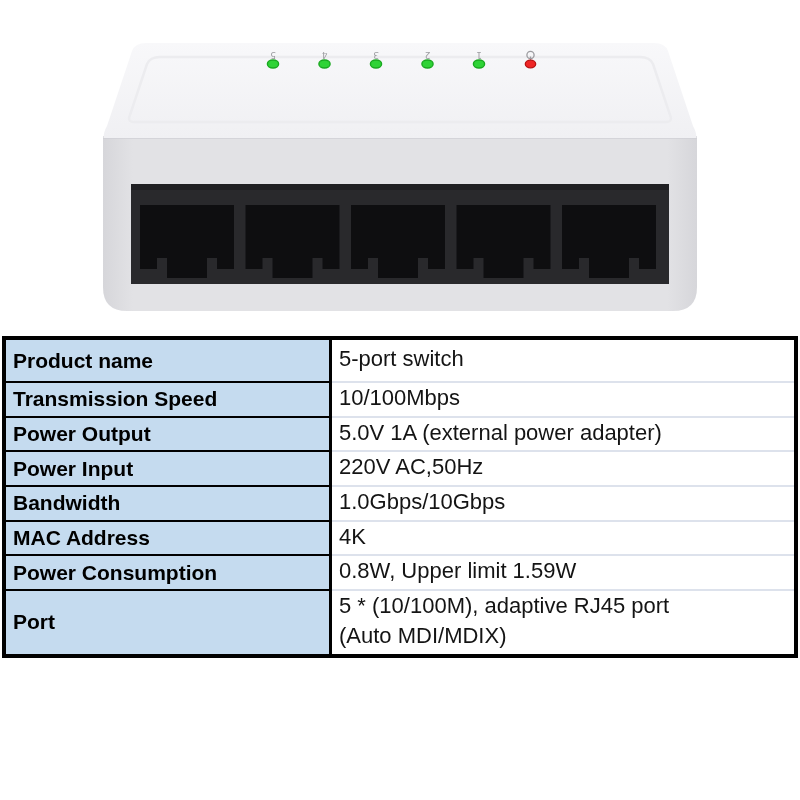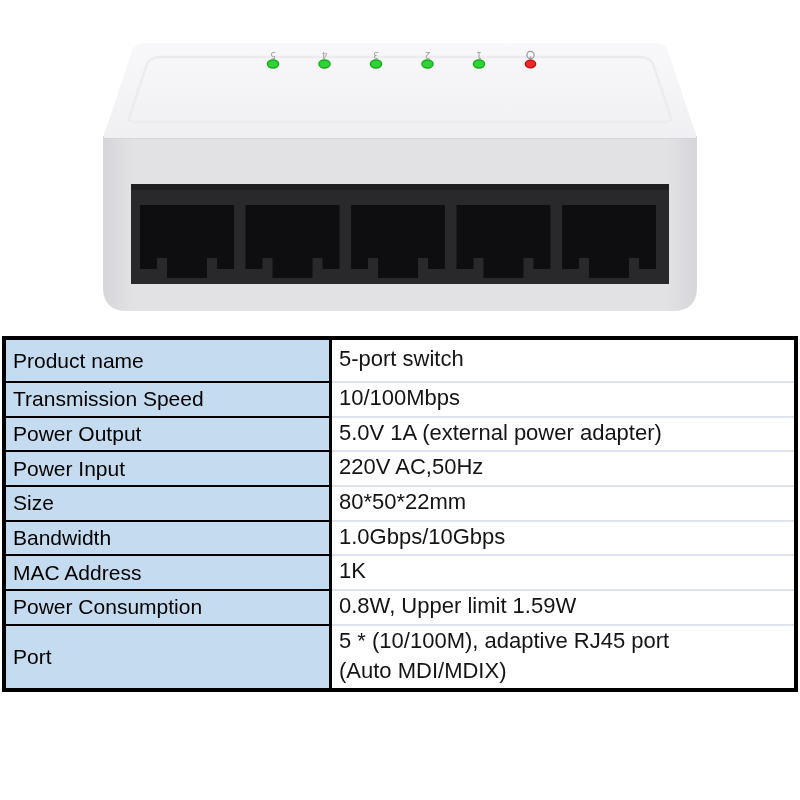--- a/index.html
+++ b/index.html
@@ -12,21 +12,21 @@
   
   .spec-table{
     position:absolute;top:336px;left:2px;width:796px;
     border-collapse:collapse;table-layout:fixed;
     border:4px solid #000;
   }
   .spec-table th{
     width:312px;background:#c5dbef;
     border-right:3px solid #000;border-bottom:2px solid #000;
     text-align:left;vertical-align:middle;
-    font-size:21px;font-weight:normal;color:#000;
+    font-size:21px;font-weight:bold;color:#000;
     padding:0 4px 0 7px;letter-spacing:0;
   }
   .spec-table td{
     background:#ffffff;border-bottom:2px solid #dde2ec;
     text-align:left;vertical-align:middle;
     font-size:22px;font-weight:400;color:#141414;
     padding:0 4px 3px 7px;white-space:pre-line;line-height:1.35;
   }
   .spec-table tr{height:26px;}
   .spec-table tr:nth-child(1){height:44px;}
@@ -134,30 +134,26 @@
     </tr>
     <tr>
       <th>Power Output</th>
       <td>5.0V 1A (external power adapter)</td>
     </tr>
     <tr>
       <th>Power Input</th>
       <td>220V AC,50Hz</td>
     </tr>
     <tr>
-      <th>Size</th>
-      <td>80*50*22mm</td>
-    </tr>
-    <tr>
       <th>Bandwidth</th>
       <td>1.0Gbps/10Gbps</td>
     </tr>
     <tr>
       <th>MAC Address</th>
-      <td>1K</td>
+      <td>4K</td>
     </tr>
     <tr>
       <th>Power Consumption</th>
       <td>0.8W, Upper limit 1.59W</td>
     </tr>
     <tr>
       <th>Port</th>
       <td>5 * (10/100M), adaptive RJ45 port
 (Auto MDI/MDIX)</td>
     </tr>

